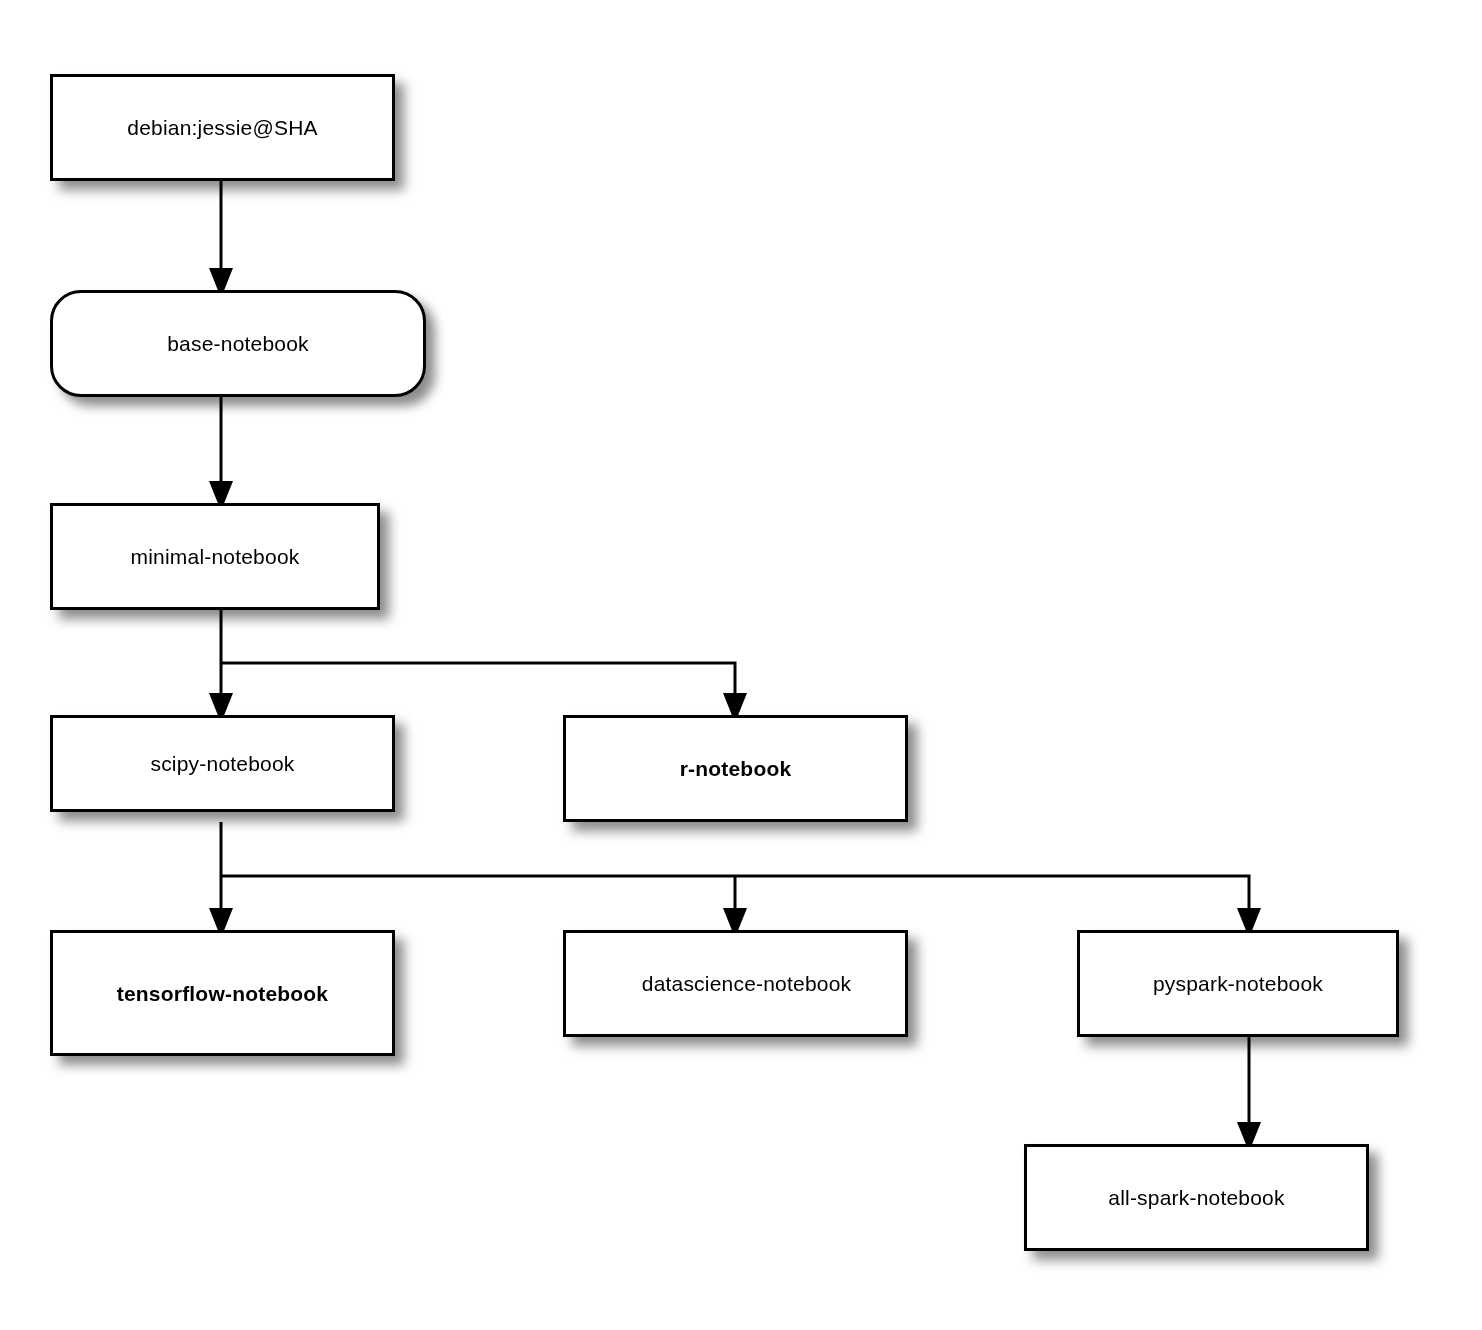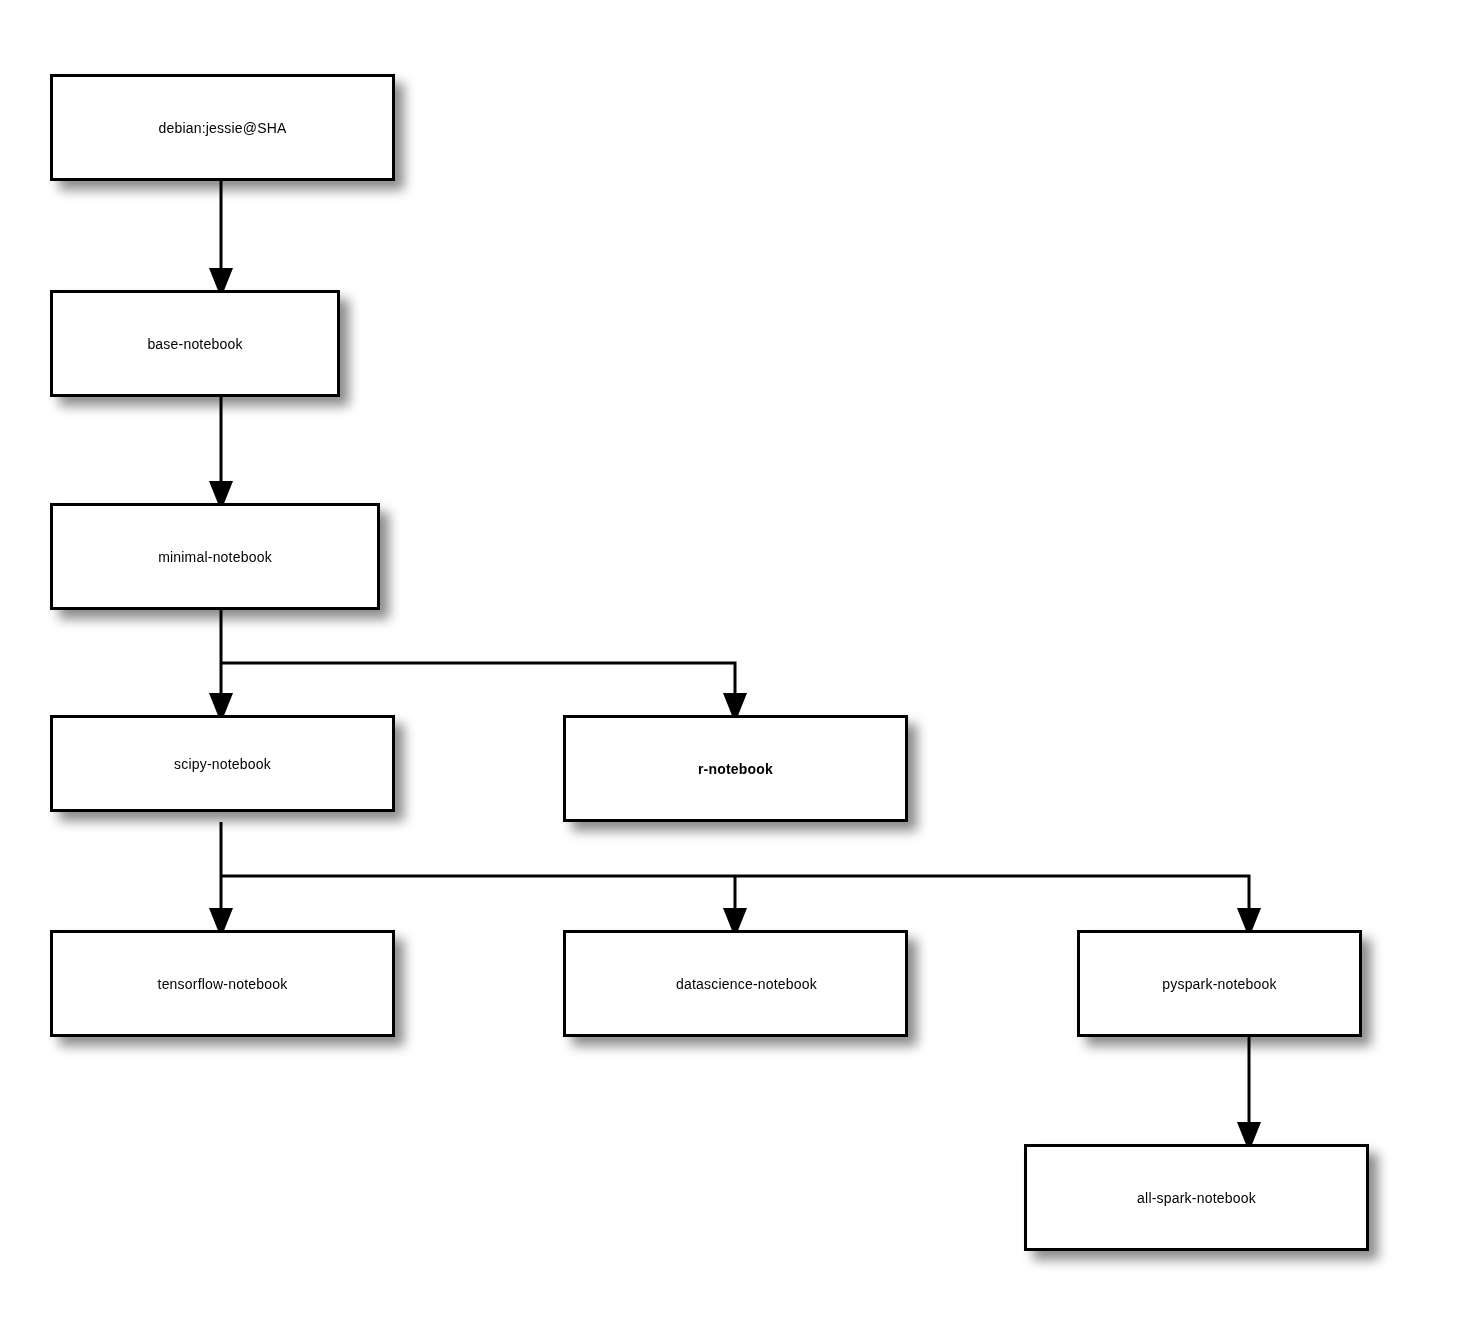--- a/index.html
+++ b/index.html
@@ -32,21 +32,21 @@
     background: #ffffff;
     border: 3px solid #000000;
     display: flex;
     align-items: center;
     justify-content: center;
     box-shadow: 9px 9px 11px rgba(0,0,0,0.45);
     z-index: 2;
   }
   .node-label {
     font-family: "Liberation Sans", sans-serif;
-    font-size: 14px;
+    font-size: 21px;
     color: #000000;
     letter-spacing: 0.2px;
     white-space: nowrap;
     text-align: center;
     line-height: 1;
   }
 </style>
 </head>
 <body>
 
@@ -89,45 +89,45 @@
 
     <g>
       <line x1="1249" y1="1037" x2="1249" y2="1122" stroke="#000000" stroke-width="3" marker-end="url(#arrowhead)"></line>
     </g>
   </svg>
 
   <div class="node" style="left:50px; top:74px; width:345px; height:107px;">
     <span class="node-label">debian:jessie@SHA</span>
   </div>
 
-  <div class="node" style="left:50px; top:290px; width:290px; height:107px;">
+  <div class="node" style="left:50px; top:290px; width:376px; height:107px;border-radius:31px;">
     <span class="node-label">base-notebook</span>
   </div>
 
   <div class="node" style="left:50px; top:503px; width:330px; height:107px;">
     <span class="node-label">minimal-notebook</span>
   </div>
 
   <div class="node" style="left:50px; top:715px; width:345px; height:97px;">
     <span class="node-label">scipy-notebook</span>
   </div>
 
   <div class="node" style="left:563px; top:715px; width:345px; height:107px;font-weight:bold;">
     <span class="node-label">r-notebook</span>
   </div>
 
-  <div class="node" style="left:50px; top:930px; width:345px; height:107px;">
+  <div class="node" style="left:50px; top:930px; width:345px; height:126px;font-weight:bold;">
     <span class="node-label">tensorflow-notebook</span>
   </div>
 
   <div class="node" style="left:563px; top:930px; width:345px; height:107px;padding-left:22px;">
     <span class="node-label">datascience-notebook</span>
   </div>
 
-  <div class="node" style="left:1077px; top:930px; width:285px; height:107px;">
+  <div class="node" style="left:1077px; top:930px; width:322px; height:107px;">
     <span class="node-label">pyspark-notebook</span>
   </div>
 
   <div class="node" style="left:1024px; top:1144px; width:345px; height:107px;">
     <span class="node-label">all-spark-notebook</span>
   </div>
 
 </div>
 
 </body></html>

